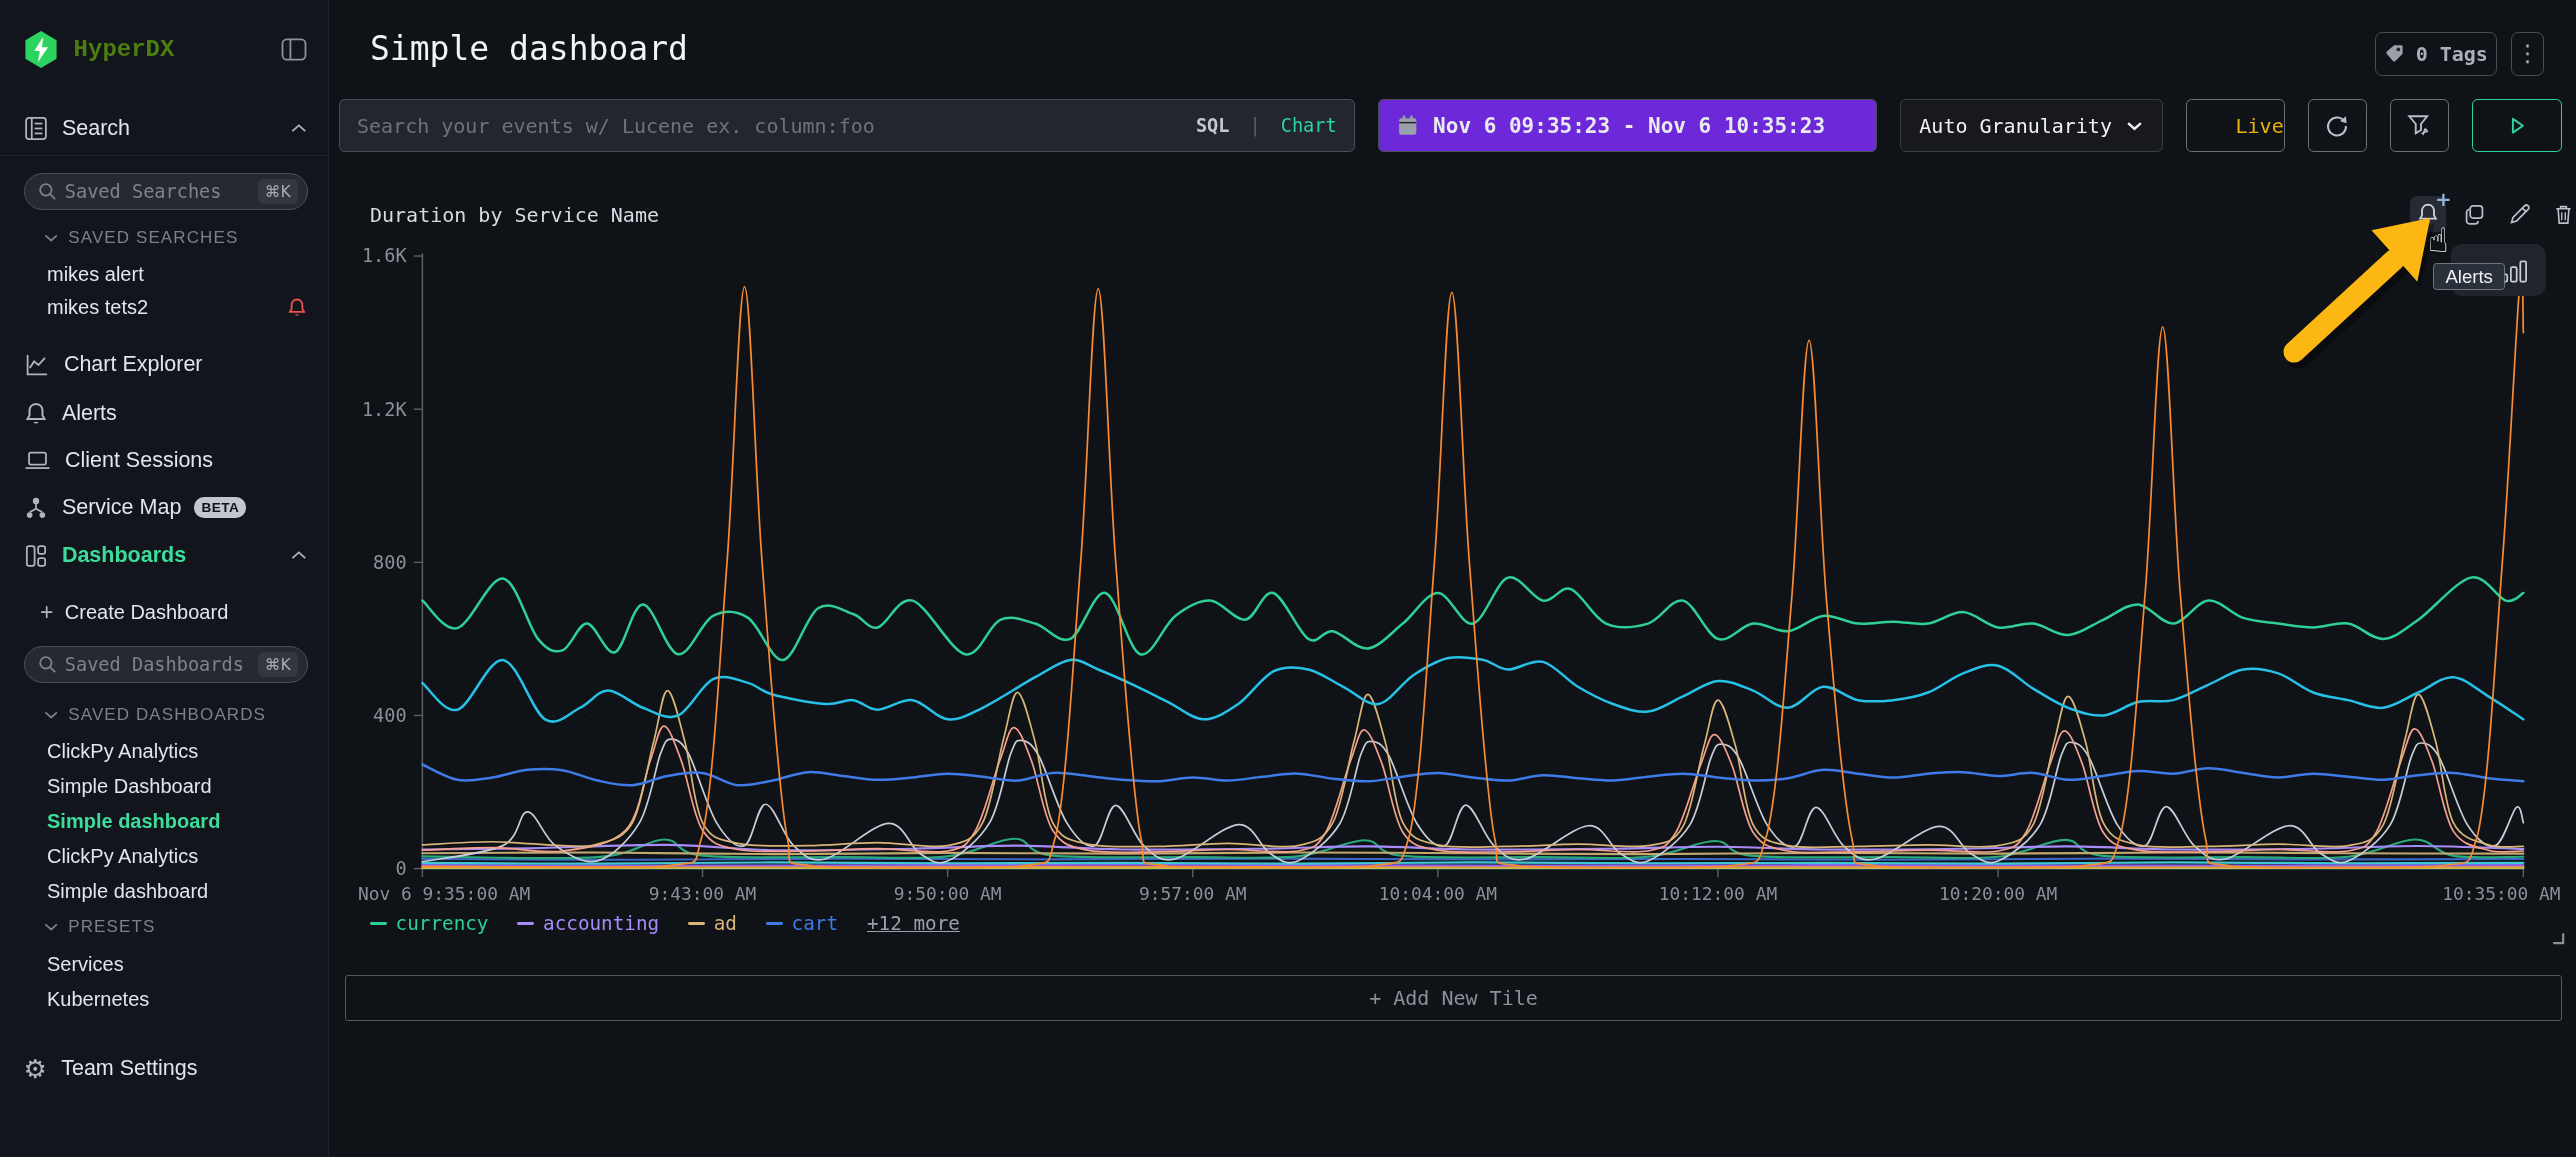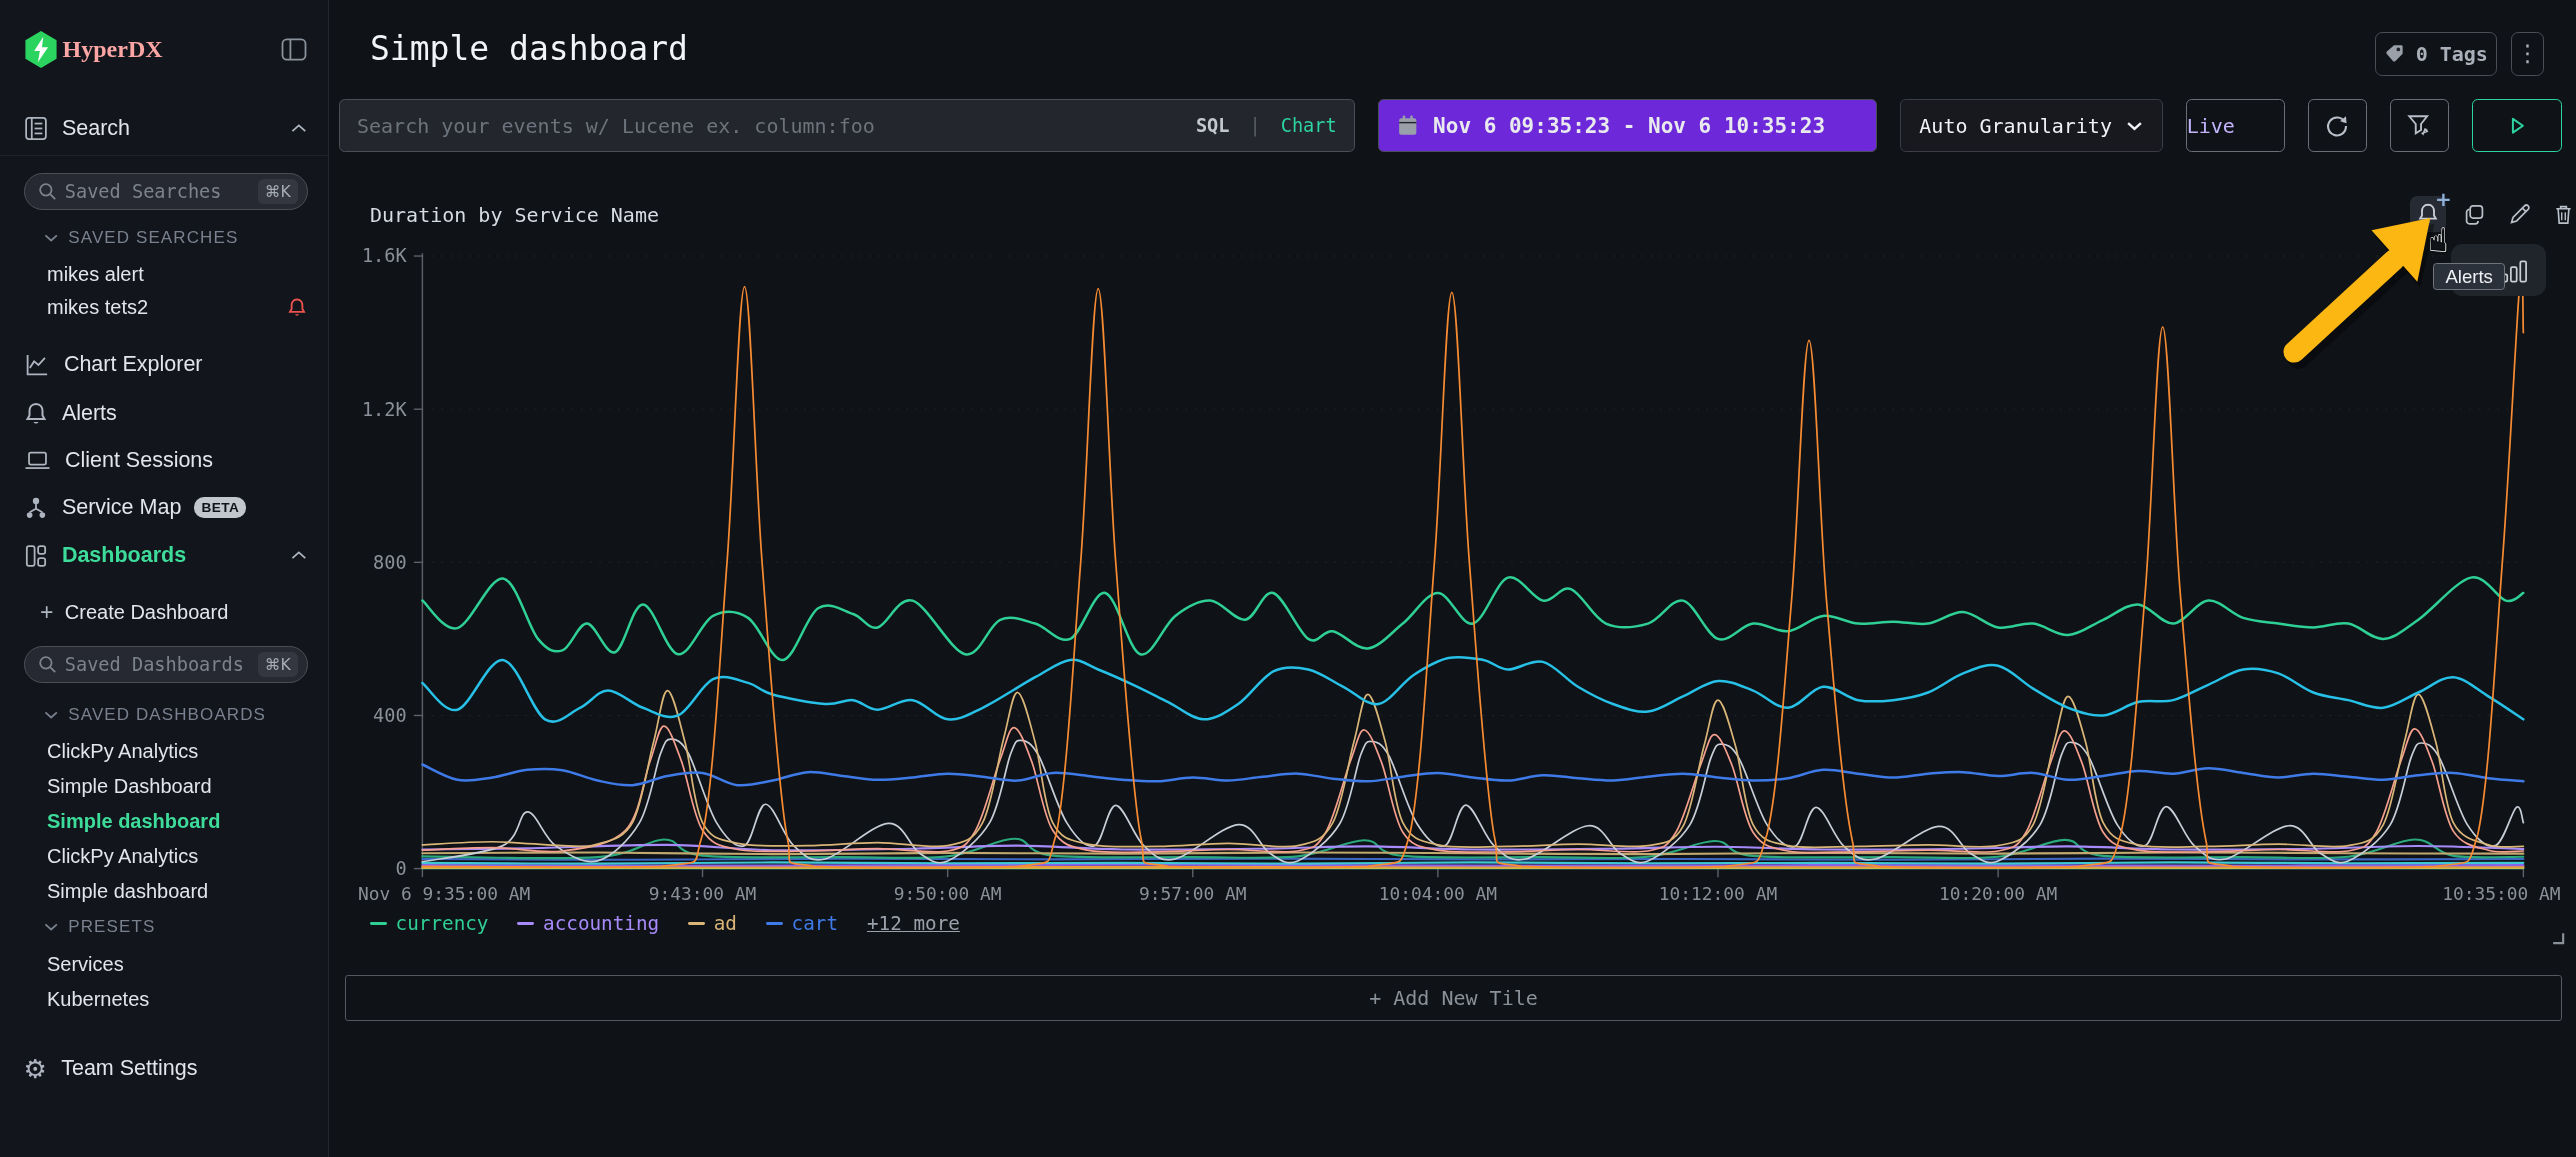--- a/index.html
+++ b/index.html
@@ -5,21 +5,21 @@
   * { margin:0; padding:0; box-sizing:border-box; }
   html,body { width:2576px; height:1158px; }
   body { position:relative; background:#0f1216; color:#e8ebef; font-family:"Liberation Sans",sans-serif; overflow:hidden; }
 
   
   .sidebar { position:absolute; left:0; top:0; width:329px; height:1158px; background:#12151b; border-right:1.4px solid #22262d; }
   .srow { position:absolute; left:0; right:0; display:flex; align-items:center; padding:0 21.5px 0 23.6px; }
   .srow .lbl { margin-left:14.3px; font-size:21.5px; color:#e2e6eb; }
   .icon { display:inline-flex; align-items:center; justify-content:center; }
   .logo-row { top:29px; height:40px; }
-  .logo-text { margin-left:5px; font-family:Liberation Serif, serif; font-weight:bold; font-size:24px; color:#fca5a5; }
+  .logo-text { margin-left:16px; font-family:Liberation Mono, monospace; font-weight:bold; font-size:24px; color:#4d7c0f; }
   .collapse-btn { margin-left:auto; }
   .search-row { top:113px; height:31.5px; cursor:pointer; }
   .sidebar-divider { position:absolute; left:0; right:0; top:155px; height:1.4px; background:#1e2228; }
   .pill { position:absolute; left:23.6px; width:284px; height:37px; background:#262932; border:1.4px solid #4b4f58; border-radius:18.6px; display:flex; align-items:center; padding:0 8.6px 0 13px; }
   .pill input { flex:1; min-width:0; background:transparent; border:none; outline:none; font-family:"DejaVu Sans Mono",monospace; font-size:18.6px; color:#c7ccd4; margin-left:8.6px; }
   .pill input::placeholder { color:#7d838d; }
   .kbd { background:#34373f; color:#a6acb6; border-radius:5.7px; font-size:15.7px; padding:2.9px 7.2px; font-family:"DejaVu Sans",sans-serif; }
   .sec-header { position:absolute; left:0; right:0; display:flex; align-items:center; gap:10px; padding-left:44px; font-size:17px; letter-spacing:1.1px; color:#79818f; cursor:pointer; }
   .list-item { position:absolute; left:0; right:0; display:flex; align-items:center; padding:0 21.5px 0 47px; height:29px; font-size:20px; color:#e2e6eb; cursor:pointer; }
   .list-item.active { color:#3ddc9b; font-weight:bold; }
@@ -38,21 +38,21 @@
   .toolbar { position:absolute; left:8px; right:14.3px; top:99px; height:53px; display:flex; gap:23px; }
   .search-box { flex:1; background:#23262c; border:1.4px solid #4a4e57; border-radius:5.7px; display:flex; align-items:center; padding:0 17px; }
   .search-box input { flex:1; min-width:0; background:transparent; border:none; outline:none; font-family:"DejaVu Sans Mono",monospace; font-size:20px; color:#d7dbe2; }
   .search-box input::placeholder { color:#6d737d; }
   .lang-toggle { display:flex; gap:20px; font-family:"DejaVu Sans Mono",monospace; font-size:18.6px; }
   .lang-sql { color:#c3c8d0; font-weight:bold; cursor:pointer; }
   .lang-sep { color:#5a5f68; }
   .lang-lucene { color:#2dd4a0; cursor:pointer; }
   .date-btn { width:499px; background:#6d28d9; border:1.4px solid #4a4e57; border-radius:5.7px; display:flex; align-items:center; gap:14.3px; padding:0 18.6px; font-family:"DejaVu Sans Mono",monospace; font-size:21px; font-weight:bold; color:#e8eaed; cursor:pointer; }
   .gran-btn { width:263px; background:#17191f; border:1.4px solid #3a3e46; border-radius:5.7px; display:flex; align-items:center; justify-content:space-between; padding:0 18.6px; font-family:"DejaVu Sans Mono",monospace; font-size:20px; font-weight:500; color:#f0f2f5; cursor:pointer; }
-  .live-btn { width:99px; border:1.4px solid #6b7078; border-radius:5.7px; display:flex; align-items:center; justify-content:flex-start; font-family:"DejaVu Sans Mono",monospace; font-size:20px; color:#c4b5fd; cursor:pointer; }
+  .live-btn { width:99px; border:1.4px solid #6b7078; border-radius:5.7px; display:flex; align-items:center; justify-content:flex-end; font-family:"DejaVu Sans Mono",monospace; font-size:20px; color:#eab308; cursor:pointer; }
   .icon-btn { width:59px; border:1.4px solid #6b7078; border-radius:5.7px; display:flex; align-items:center; justify-content:center; cursor:pointer; }
   .play-btn { width:90px; border:1.4px solid #2dd4a0; border-radius:5.7px; display:flex; align-items:center; justify-content:center; cursor:pointer; }
 
   .panel-title { position:absolute; left:39px; top:203px; font-family:"DejaVu Sans Mono",monospace; font-size:20px; color:#d7dbe2; }
   .panel-icons { position:absolute; left:2079px; top:196px; display:flex; align-items:center; gap:13px; }
   .bell-tile { position:relative; width:36px; height:36px; background:#262b33; border-radius:7.2px; display:flex; align-items:center; justify-content:center; cursor:pointer; }
   .bell-plus { position:absolute; right:-5.7px; top:-8.6px; color:#8fb0d8; font-size:20px; font-weight:bold; font-family:"DejaVu Sans",sans-serif; }
   .panel-icon { width:31.5px; height:31.5px; display:flex; align-items:center; justify-content:center; cursor:pointer; }
 
   .menu-pop { position:absolute; left:2120px; top:244px; width:95px; height:52px; background:#20252c; border-radius:11.4px; }

